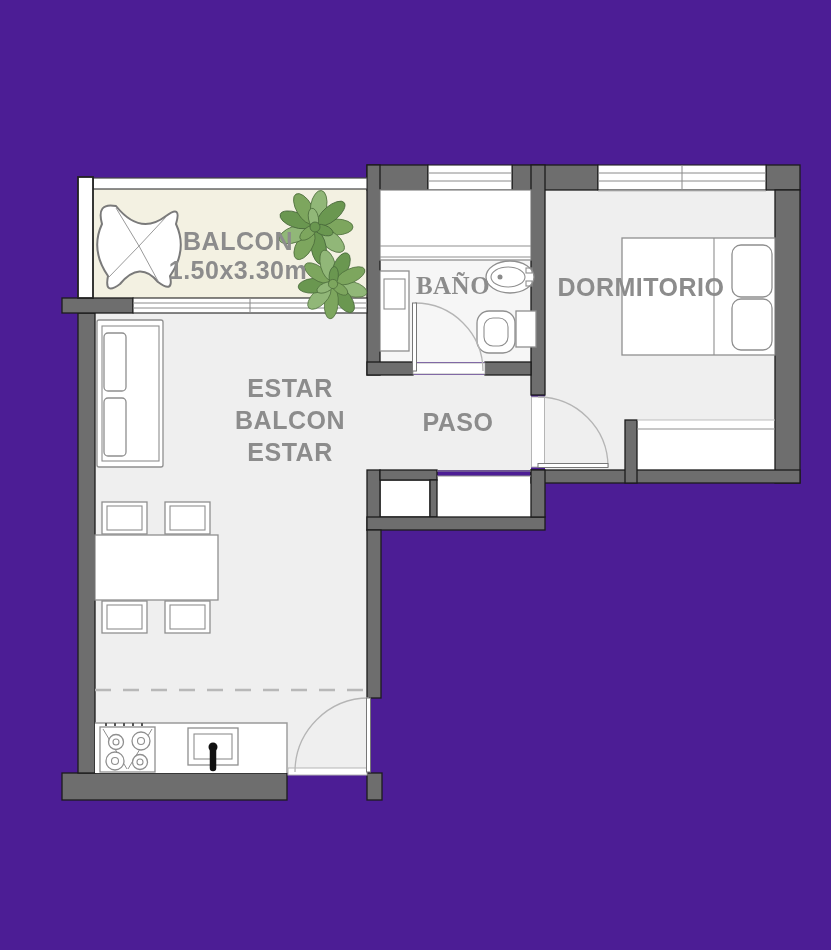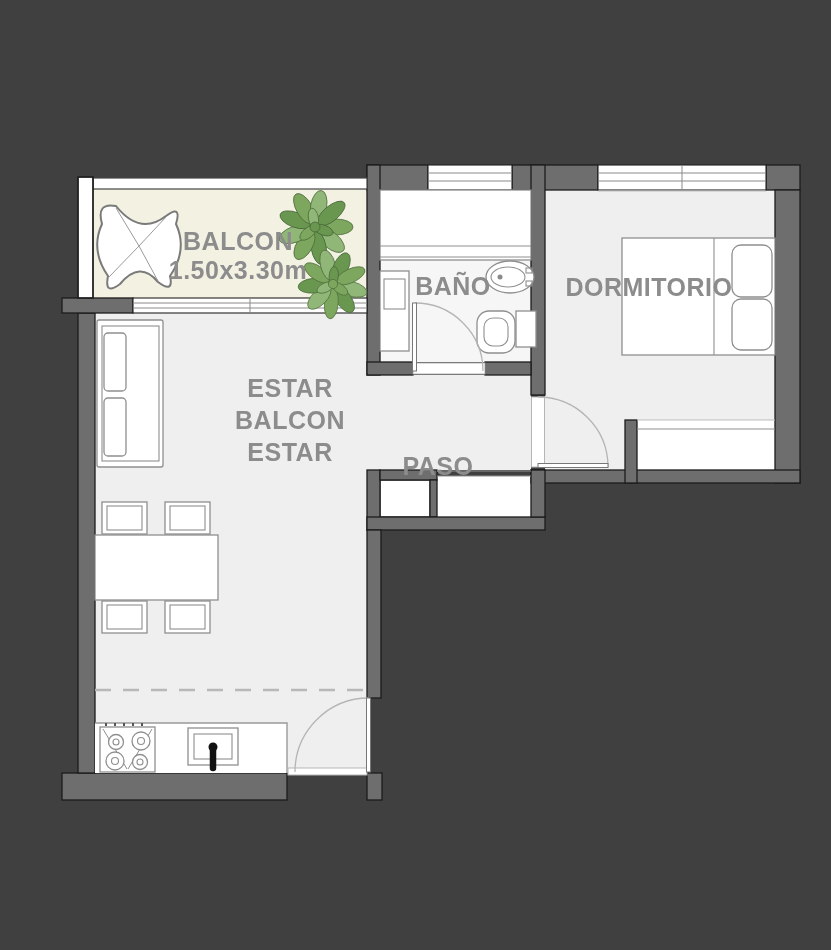--- a/index.html
+++ b/index.html
@@ -1,16 +1,16 @@
 <!DOCTYPE html>
 <html><head>
 <meta charset="utf-8">
 <style>
   html,body{margin:0;padding:0;background:#ffffff;}
-  #stage{position:relative;width:831px;height:950px;background:#404040;overflow:hidden;
+  #stage{position:relative;width:831px;height:950px;background:#4c1d95;overflow:hidden;
          font-family:"Liberation Sans",sans-serif;}
   #plan-svg{position:absolute;left:0;top:0;}
 
   
   .wall{fill:#6e6e6e;stroke:#1c1c1c;stroke-width:1.3;}
   .floor{fill:#efefef;}
   .bfloor{fill:#f3f1e2;}
   .wfloor{fill:#f6f6f6;}
   .niche{fill:#ffffff;}
   .nicheb{fill:#ffffff;stroke:#1c1c1c;stroke-width:1.2;}
@@ -252,25 +252,25 @@
     <div>BALCON</div>
     <div>1.50x3.30m</div>
   </div>
 
   <div class="room-label" style="left:262px;top:420px;margin-left:28px;">
     <div>ESTAR</div>
     <div>BALCON</div>
     <div>ESTAR</div>
   </div>
 
-  <div class="room-label" style="left:453px;top:286px;">
+  <div class="room-label" style="left:453px;top:286px;font-family:Liberation Serif, serif;">
     <div>BAÑO</div>
   </div>
 
-  <div class="room-label" style="left:641px;top:287px;margin-left:8px;">
+  <div class="room-label" style="left:641px;top:287px;">
     <div>DORMITORIO</div>
   </div>
 
-  <div class="room-label" style="left:438px;top:422px;margin-top:44px;">
+  <div class="room-label" style="left:458px;top:422px;">
     <div>PASO</div>
   </div>
 
 </div>
 
 </body></html>

